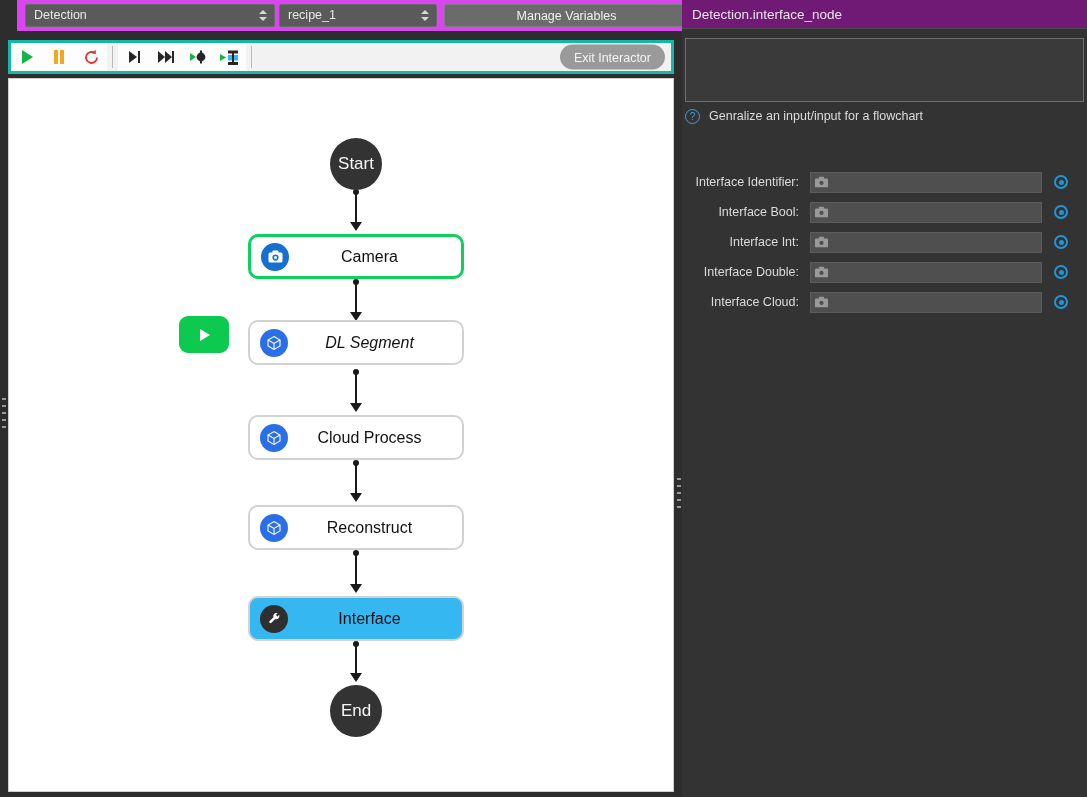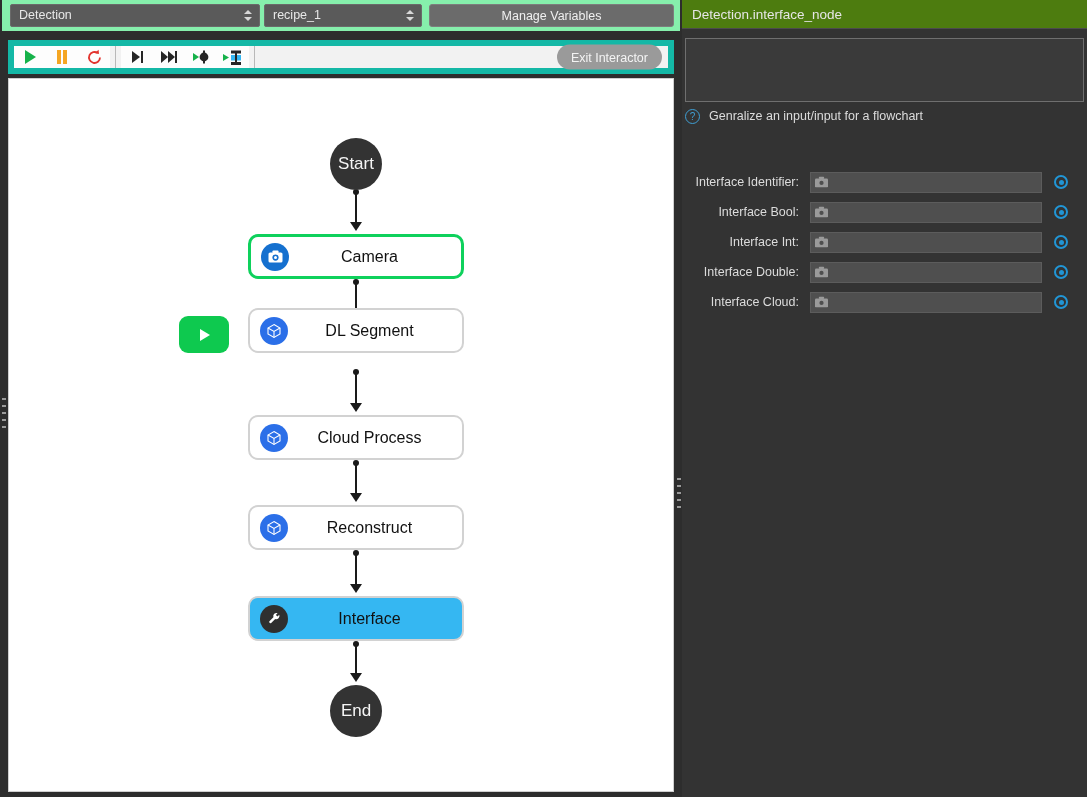--- a/index.html
+++ b/index.html
@@ -12,22 +12,22 @@
   #app { position: relative; width: 1087px; height: 797px; }
 
   
   #left-pane {
     position: absolute; left: 0; top: 0; width: 678px; height: 797px;
     background: #2d2d2d;
   }
 
   
   #selector-bar {
-    position: absolute; left: 2px; top: 0; width: 678px; height: 31px;
-    background: #86efac;
+    position: absolute; left: 17px; top: 0; width: 678px; height: 31px;
+    background: #d946ef;
   }
   .combo {
     position: absolute; top: 4px; height: 23px;
     background: #5a5a5a;
     border: 1px solid #6a6a6a;
     border-radius: 2px;
     color: #e8e8e8;
     font-size: 12.5px;
     line-height: 21px;
     padding-left: 8px;
@@ -57,21 +57,21 @@
     border-radius: 3px;
     color: #f0f0f0; font-size: 12.5px;
     display: flex; align-items: center; justify-content: center;
     cursor: pointer;
   }
 
   
   #toolbar {
     position: absolute; left: 8px; top: 40px; width: 666px; height: 34px;
     background: #f2f2f2;
-    border: 6px solid #14b8a6;
+    border: 3px solid #14b8a6;
     display: flex; align-items: center;
   }
   .tb-group { display: flex; align-items: center; height: 100%; background:#fdfdfd; }
   .tb-btn {
     width: 32px; height: 30px;
     display: flex; align-items: center; justify-content: center;
     cursor: pointer;
   }
   .tb-sep {
     width: 1px; height: 22px; background: #b8b8b8; margin: 0 5px;
@@ -162,21 +162,21 @@
 
   
   #right-pane {
     position: absolute; left: 682px; top: 0; width: 405px; height: 797px;
     background: #333333;
   }
   #rp-title {
     position: absolute; left: 0; top: 0; width: 405px; height: 28px;
     color: #e6e6e6; font-size: 13.5px;
     display: flex; align-items: center; padding-left: 10px;
-    background: #4d7c0f;
+    background: #701a75;
   }
   #rp-divider {
     position: absolute; left: 0; top: 28px; width: 405px; height: 1px;
     background: #4c4c4c;
   }
   #rp-textbox {
     position: absolute; left: 3px; top: 38px; width: 399px; height: 64px;
     background: #3a3a3a; border: 1px solid #6f6f6f;
     cursor: text;
   }
@@ -352,21 +352,21 @@
             <svg width="15" height="13" viewBox="0 0 15 13">
               <rect x="0.5" y="2.5" width="14" height="10" rx="1.6" fill="#ffffff"></rect>
               <rect x="4.5" y="0.5" width="6" height="3" rx="0.8" fill="#ffffff"></rect>
               <circle cx="7.5" cy="7.6" r="3.1" fill="#1570cf"></circle>
               <circle cx="7.5" cy="7.6" r="1.5" fill="#ffffff"></circle>
             </svg>
           </span>
           <span class="node-label">Camera</span>
         </div>
 
-        <div class="proc-node" style="left:239px; top:229px;">
+        <div class="proc-node" style="left:239px; top:241px;font-style:italic;">
           <span class="node-icon icon-blue">
             <svg width="16" height="16" viewBox="0 0 16 16">
               <path d="M8 1.6 L14 5 L14 11 L8 14.4 L2 11 L2 5 Z" fill="none" stroke="#ffffff" stroke-width="1.1"></path>
               <path d="M2 5 L8 8.4 L14 5" fill="none" stroke="#ffffff" stroke-width="1.1"></path>
               <path d="M8 8.4 L8 14.4" fill="none" stroke="#ffffff" stroke-width="1.1"></path>
             </svg>
           </span>
           <span class="node-label">DL Segment</span>
         </div>
 

